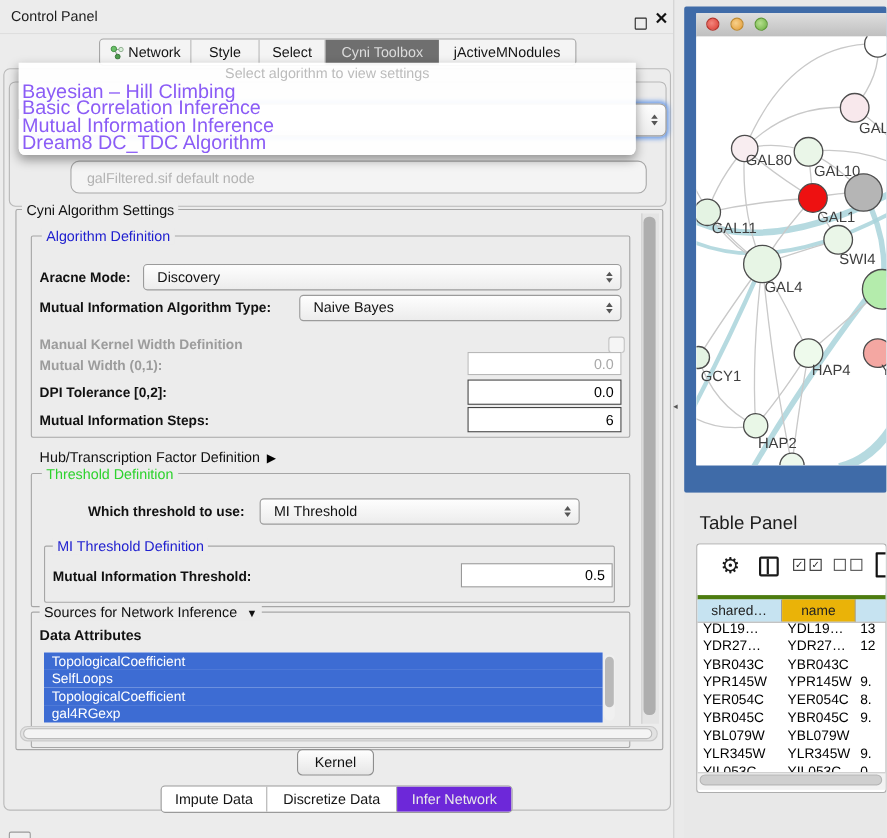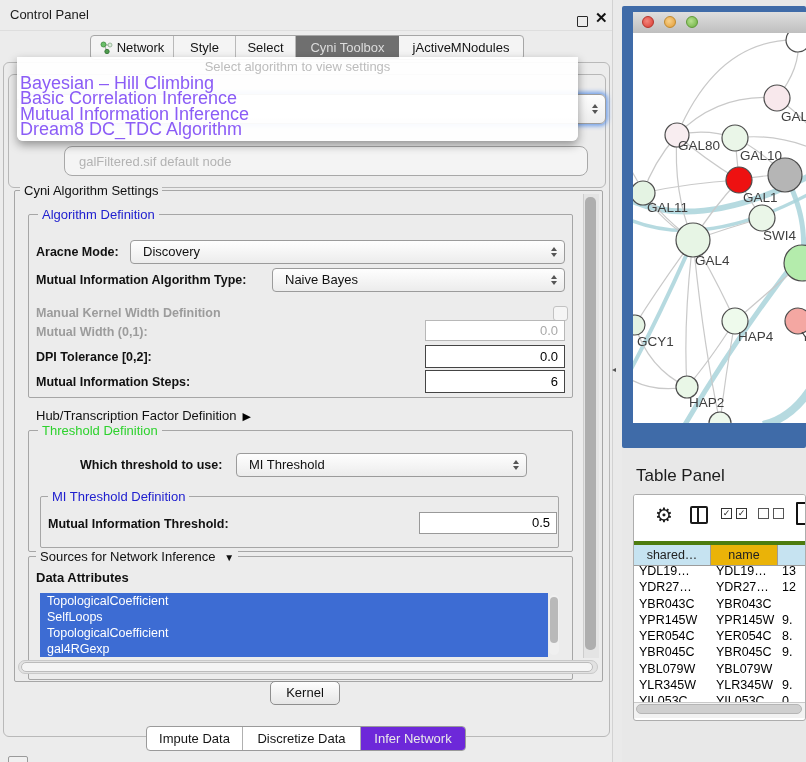--- a/index.html
+++ b/index.html
@@ -66,21 +66,21 @@
   .attr-item{height:16px;line-height:16px;font-size:12.5px;color:#fff;background:#3d6cd3;padding-left:7px;}
   #attr-vscroll{left:549px;top:595px;width:10px;height:60px;background:#f0f0f0;border-radius:5px;}
   #attr-vthumb{left:550px;top:597px;width:8px;height:46px;background:#b9b9b9;border-radius:4px;}
   #set-vscroll{left:583px;top:194px;width:15px;height:464px;background:#e4e4e4;border-left:1px solid #cdcdcd;}
   #set-vthumb{left:585px;top:197px;width:11px;height:453px;background:#aeaeae;border-radius:5px;}
   #set-hscroll{left:18px;top:660px;width:580px;height:14px;background:#e2e2e2;border:1px solid #c9c9c9;border-radius:7px;box-sizing:border-box;}
   #set-hthumb{left:21px;top:662px;width:572px;height:10px;background:#f4f4f4;border:1px solid #bbb;border-radius:5px;box-sizing:border-box;}
   #apply-btn{left:270px;top:681px;width:68px;height:22px;border:1px solid #8e8e8e;border-radius:5px;
       background:linear-gradient(#fefefe,#e6e6e6);font-size:13px;color:#111;text-align:center;line-height:22px;}
   #bottom-tabs{left:146px;top:714px;height:23px;display:flex;border:1px solid #9a9a9a;border-radius:4px;
-      background:#fff;overflow:hidden;margin-top:12px;}
+      background:#fff;overflow:hidden;}
   .btab{display:flex;align-items:center;justify-content:center;font-size:13px;color:#141414;
         border-right:1px solid #b0b0b0;box-sizing:border-box;}
   .btab:last-child{border-right:none;}
   .btab.selected{background:#6d28d9;color:#e9e9e9;}
   #cut-btn{left:8px;top:756px;width:18px;height:12px;border:1.5px solid #9a9a9a;border-radius:2px;background:#f0f0f0;}
   
   #gutter{left:612px;top:0;width:10px;height:762px;background:#eaeaea;border-left:1px solid #d2d2d2;}
   #splitter-arrow{left:612px;top:365px;font-size:8px;color:#555;}
   
   #net-frame{left:622px;top:6px;width:184px;height:442px;background:#3f6ba8;border-radius:2px;}

